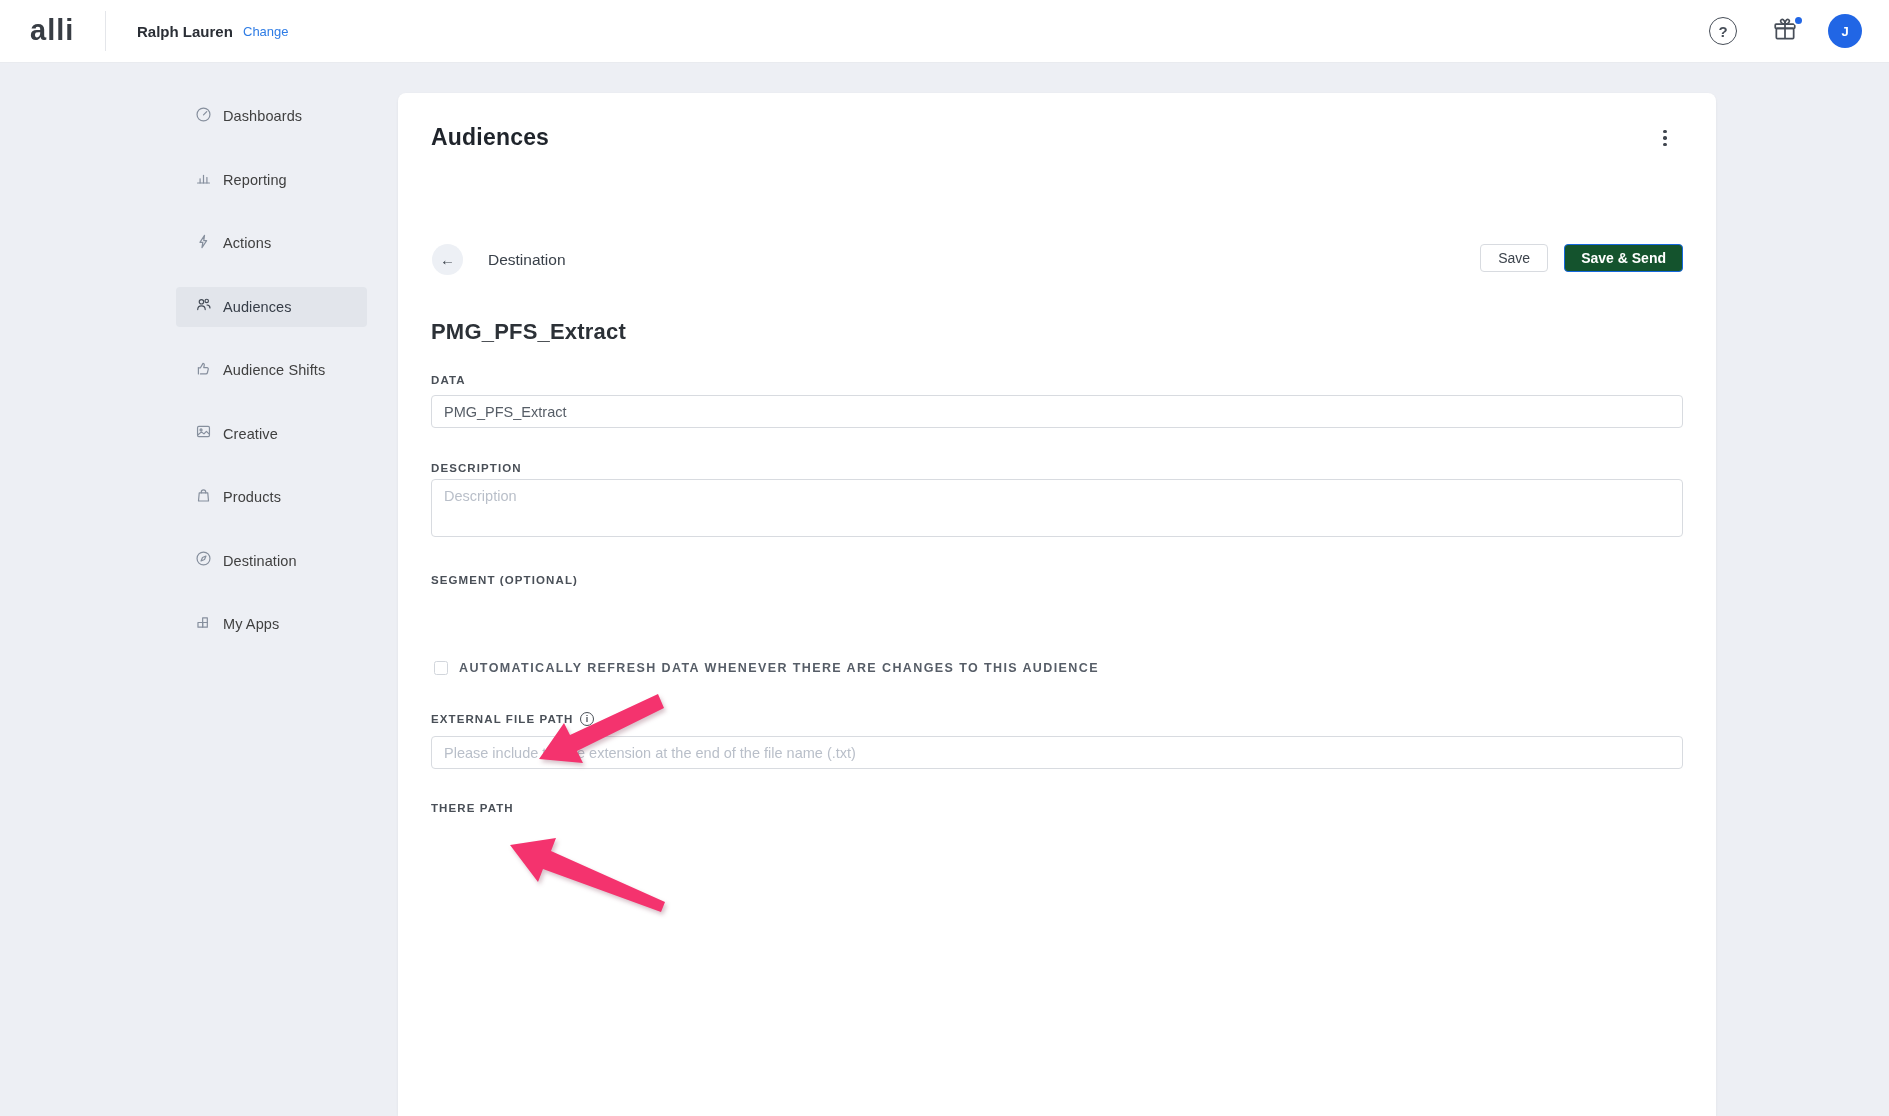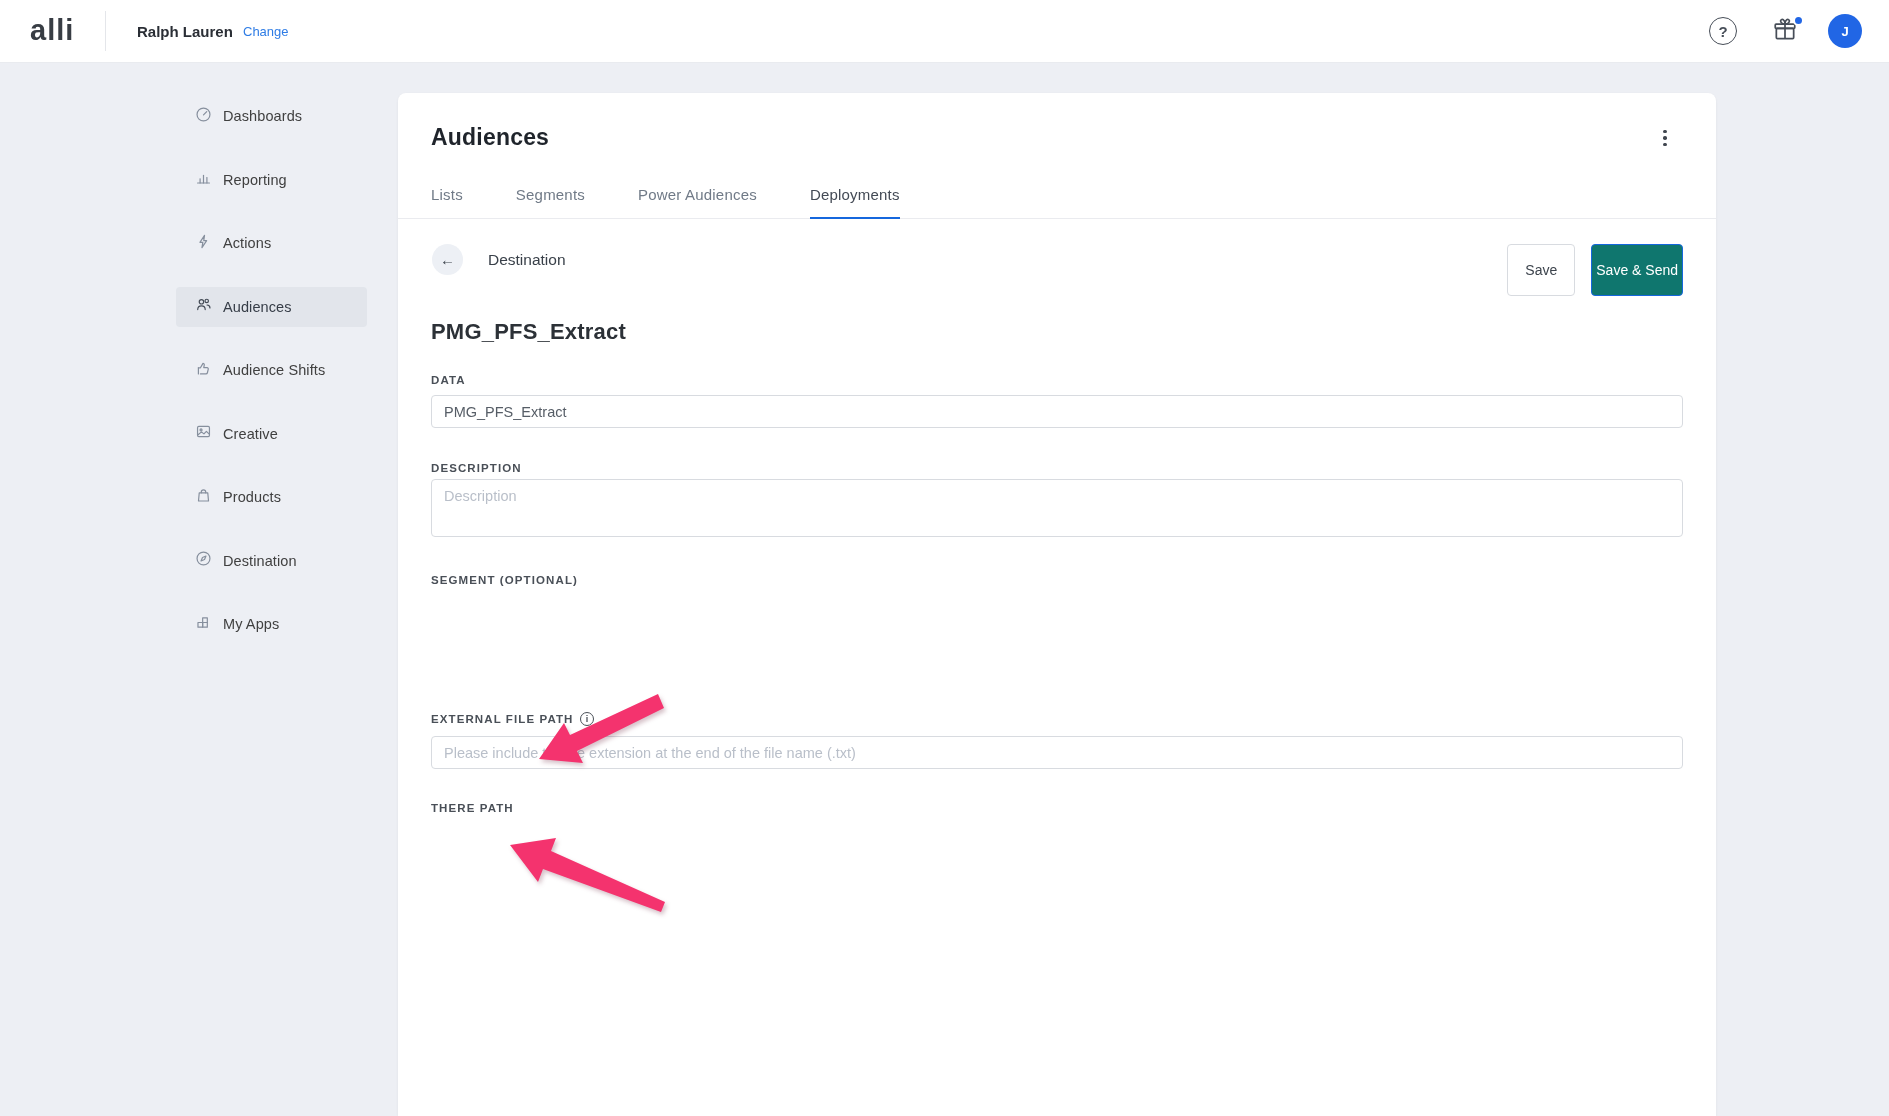--- a/index.html
+++ b/index.html
@@ -59,23 +59,23 @@
   .tab { position:relative; font-size:15px; color:#707a87; padding-bottom:15px; cursor:pointer; letter-spacing:.2px; }
   .tab.active { color:#434a55; }
   .tab.active::after { content:""; position:absolute; left:0; right:0; bottom:-1px; height:2px; background:#1567dd; }
   .back-btn {
     position:absolute; left:34px; top:151px; width:31px; height:31px; border-radius:50%;
     background:#edf0f5; color:#3e444d; font-size:15px;
     display:flex; align-items:center; justify-content:center; cursor:pointer;
   }
   .dest-label { position:absolute; left:90px; top:151px; height:31px; line-height:31px; font-size:15.5px; color:#394049; }
   .actions-group { position:absolute; top:151px; right:33px; display:flex; gap:16px; }
-  .btn { height:52px; border-radius:4px; font-size:14px; display:flex; align-items:center; cursor:pointer; font-family:"Liberation Sans",sans-serif; }
+  .btn { height:28px; border-radius:4px; font-size:14px; display:flex; align-items:center; cursor:pointer; font-family:"Liberation Sans",sans-serif; }
   .btn-secondary { background:#fff; border:1px solid #d8dbe0; color:#3d444d; padding:0 17px; }
-  .btn-primary { background:#0f766e; border:1px solid #1567dd; color:#fff; padding:0 4px; font-weight:400; }
+  .btn-primary { background:#14532d; border:1px solid #1567dd; color:#fff; padding:0 16px; font-weight:700; }
   .form-heading { position:absolute; left:33px; top:226px; font-size:22px; font-weight:700; color:#2c3137; letter-spacing:.2px; }
   .field-label { position:absolute; left:33px; font-size:11.5px; font-weight:700; letter-spacing:1.1px; color:#494f57; display:flex; align-items:center; gap:7px; }
   .text-input, .textarea, .select {
     position:absolute; left:33px; width:1252px;
     border:1px solid #d8dbe0; border-radius:4px; background:#fff;
     font-family:"Liberation Sans",sans-serif; font-size:14.5px; color:#565d66;
     padding:0 12px; outline:none;
   }
   .text-input { height:33px; }
   .text-input::placeholder, .textarea::placeholder { color:#b9bfc9; opacity:1; }
@@ -192,46 +192,44 @@
 </div>
 
 <div class="card">
   <div class="page-title">Audiences</div>
   <div class="kebab">
       <span></span>
       <span></span>
       <span></span>
     </div>
 
-  <div class="tabs">
-    <div class="tab">Lists</div>
-    <div class="tab">Segments</div>
-    <div class="tab">Power Audiences</div>
-    <div class="tab active">Deployments</div>
-  </div>
 
   <div class="back-btn">
     <span>←</span>
   </div>
   <div class="dest-label">Destination</div>
   <div class="actions-group">
     <div class="btn btn-secondary">Save</div>
     <div class="btn btn-primary">Save &amp; Send</div>
   </div>
 
   <div class="form-heading">PMG_PFS_Extract</div>
 
   <div class="field-label" style="top:281px">DATA</div>
   <input class="text-input" style="top: 302px;" value="PMG_PFS_Extract">
 
   <div class="field-label" style="top:369px">DESCRIPTION</div>
   <textarea class="textarea" style="top: 386px;" placeholder="Description"></textarea>
 
   <div class="field-label" style="top:481px">SEGMENT (OPTIONAL)</div>
 
+  <div class="checkbox-row">
+    <div class="checkbox"></div>
+    <div class="checkbox-label">AUTOMATICALLY REFRESH DATA WHENEVER THERE ARE CHANGES TO THIS AUDIENCE</div>
+  </div>
 
   <div class="field-label" style="top:619px">
     <span>EXTERNAL FILE PATH</span>
     <span class="info-icon">
         <span>i</span>
       </span>
   </div>
   <input class="text-input" style="top: 643px;" placeholder="Please include the file extension at the end of the file name (.txt)">
 
   <div class="field-label" style="top:709px">THERE PATH</div>

